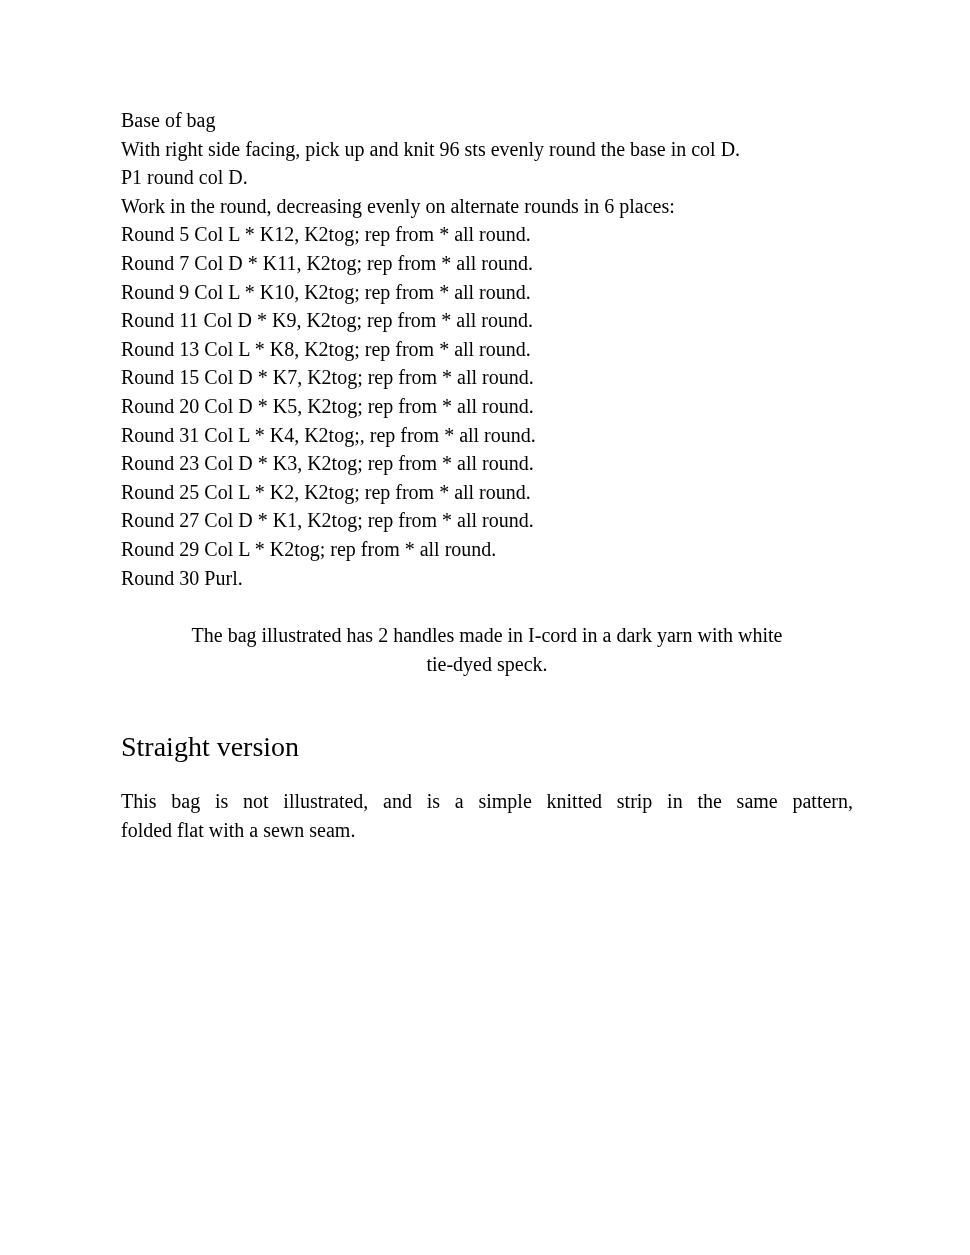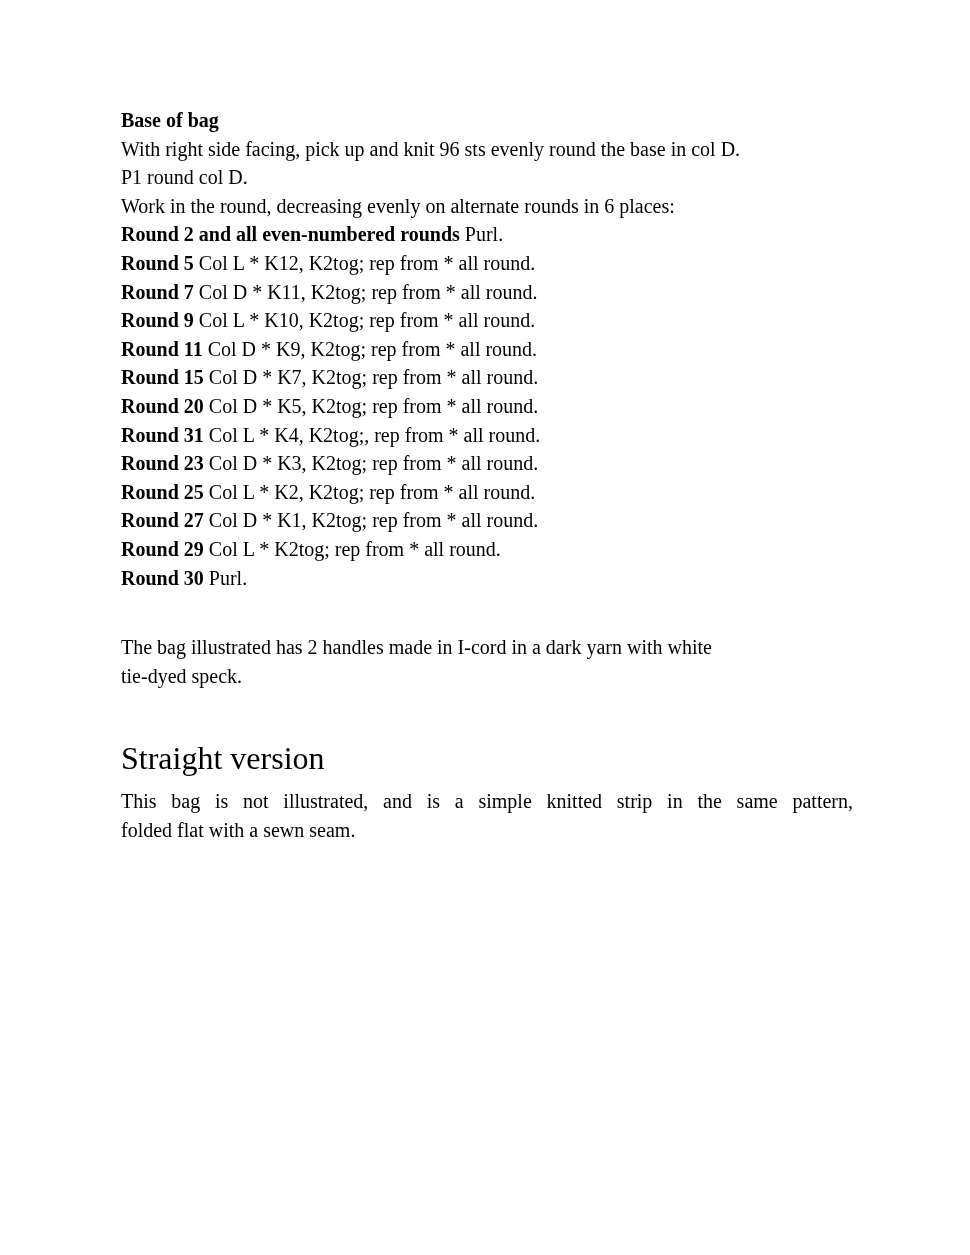--- a/index.html
+++ b/index.html
@@ -21,56 +21,57 @@
     width: 732px;
     font-family: "Liberation Serif", serif;
     font-size: 20px;
     line-height: 28.6px;
     color: #000000;
   }
   .line {
     white-space: normal;
   }
   .note {
-    margin-top: 41px;
+    margin-top: 29px;
+    text-align: center;
   }
   .heading2 {
     margin: 52px 0 0 0;
-    font-size: 32px;
+    font-size: 28px;
     font-weight: normal;
     line-height: 33px;
     font-family: "Liberation Serif", serif;
   }
   .straight {
-    margin-top: 12px;
+    margin-top: 24px;
   }
   
   #straight-lines .line:first-child {
     text-align: justify;
     text-align-last: justify;
   }
   b {
-    font-weight: bold;
+    font-weight: normal;
   }
 </style>
 </head>
 <body>
 
 <div class="page">
   <div class="content">
     <div id="pattern-lines">
         <div class="line"><b>Base of bag</b></div>
         <div class="line"><span>With right side facing, pick up and knit 96 sts evenly round the base in col D.</span></div>
         <div class="line"><span>P1 round col D.</span></div>
         <div class="line"><span>Work in the round, decreasing evenly on alternate rounds in 6 places:</span></div>
-        <div class="line"><b>Round 2 and all even-numbered rounds</b><span> Purl.</span></div>
         <div class="line"><b>Round 5</b><span> Col L * K12, K2tog; rep from * all round.</span></div>
         <div class="line"><b>Round 7</b><span> Col D * K11, K2tog; rep from * all round.</span></div>
         <div class="line"><b>Round 9</b><span> Col L * K10, K2tog; rep from * all round.</span></div>
         <div class="line"><b>Round 11</b><span> Col D * K9, K2tog; rep from * all round.</span></div>
+        <div class="line"><b>Round 13</b><span> Col L * K8, K2tog; rep from * all round.</span></div>
         <div class="line"><b>Round 15</b><span> Col D * K7, K2tog; rep from * all round.</span></div>
         <div class="line"><b>Round 20</b><span> Col D * K5, K2tog; rep from * all round.</span></div>
         <div class="line"><b>Round 31</b><span> Col L * K4, K2tog;, rep from * all round.</span></div>
         <div class="line"><b>Round 23</b><span> Col D * K3, K2tog; rep from * all round.</span></div>
         <div class="line"><b>Round 25</b><span> Col L * K2, K2tog; rep from * all round.</span></div>
         <div class="line"><b>Round 27</b><span> Col D * K1, K2tog; rep from * all round.</span></div>
         <div class="line"><b>Round 29</b><span> Col L * K2tog; rep from * all round.</span></div>
         <div class="line"><b>Round 30</b><span> Purl.</span></div>
       </div>
     <div id="note-lines" class="note">

